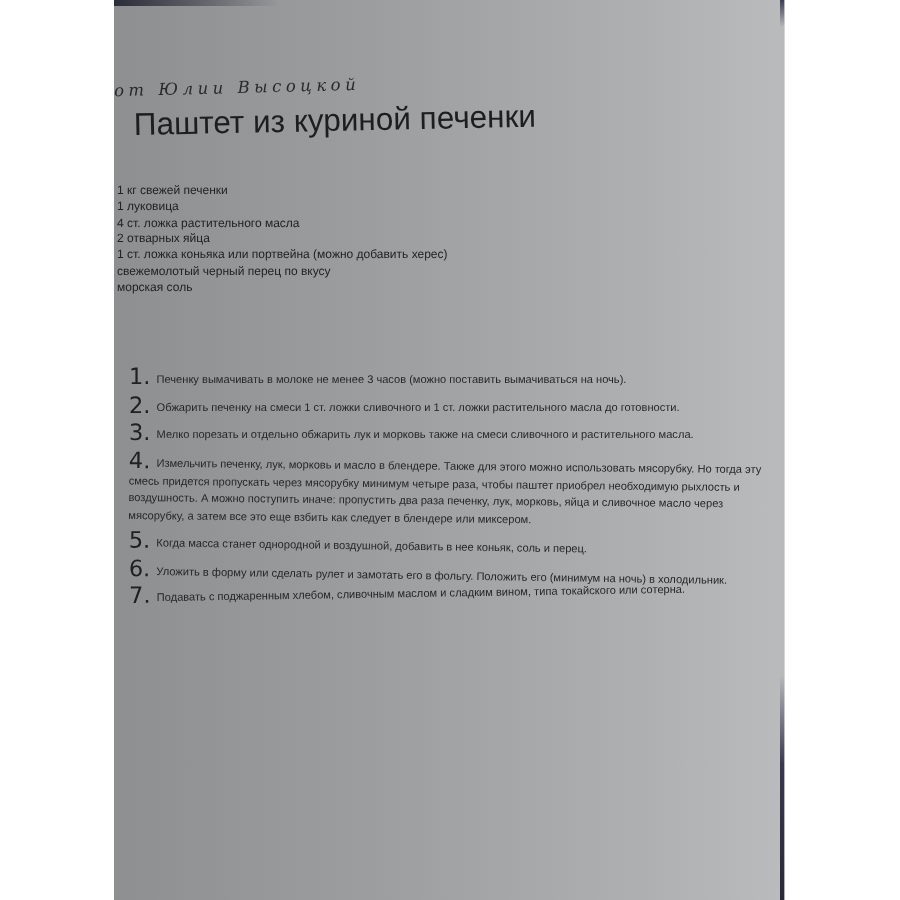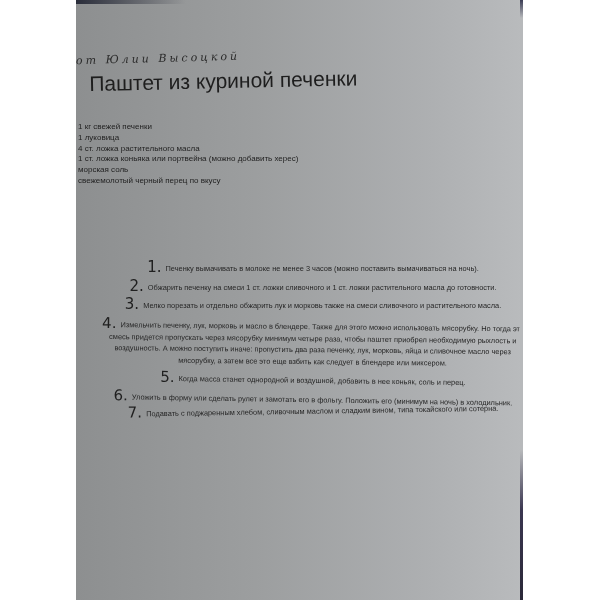--- a/index.html
+++ b/index.html
@@ -26,21 +26,21 @@
     transform: rotate(-1.5deg);
   }
   .title {
     position: absolute; left: 13px; top: 72px; font-size: 21px; color: #1e1e1e;
     transform: rotate(-1.2deg); transform-origin: left top; white-space: nowrap;
   }
   .ingredients {
     position: absolute; left: 2px; top: 122px; font-size: 8px; line-height: 10.8px;
     color: #222; list-style: none; margin: 0; padding: 0;
   }
-  .steps { position: absolute; left: 10px; top: 246px; width: 422px; margin: 16px; padding: 0; list-style: none; text-align: center; }
+  .steps { position: absolute; left: 10px; top: 246px; width: 422px; margin: 0; padding: 0; list-style: none; }
   .step {
     font-size: 7.4px; line-height: 11.6px; color: #262626; margin: 0 0 6px 0;
     transform-origin: left top;
   }
   .step-num {
     font-size: 15px; font-family: "DejaVu Sans", sans-serif; font-weight: normal;
     color: #202020; margin-right: 2px; vertical-align: -1px;
   }
   .s1 { transform: rotate(0deg); }
   .s4 { transform: rotate(0.6deg); }
@@ -52,23 +52,24 @@
 <body>
 
 <div class="photo">
   <div class="author">от Юлии Высоцкой</div>
   <h1 class="title" style="margin:0;font-weight:normal;">Паштет из куриной печенки</h1>
 
   <ul class="ingredients">
     <li>1 кг свежей печенки</li>
     <li>1 луковица</li>
     <li>4 ст. ложка растительного масла</li>
+    <li>2 отварных яйца</li>
     <li>1 ст. ложка коньяка или портвейна (можно добавить херес)</li>
+    <li>свежемолотый черный перец по вкусу</li>
     <li>морская соль</li>
-    <li>свежемолотый черный перец по вкусу</li>
   </ul>
 
   <ol class="steps">
     <li class="step s1">
       <span class="step-num">1.</span>
       <span>Печенку вымачивать в молоке не менее 3 часов (можно поставить вымачиваться на ночь).</span>
     </li>
     <li class="step">
       <span class="step-num">2.</span>
       <span>Обжарить печенку на смеси 1 ст. ложки сливочного и 1 ст. ложки растительного масла до готовности.</span>

